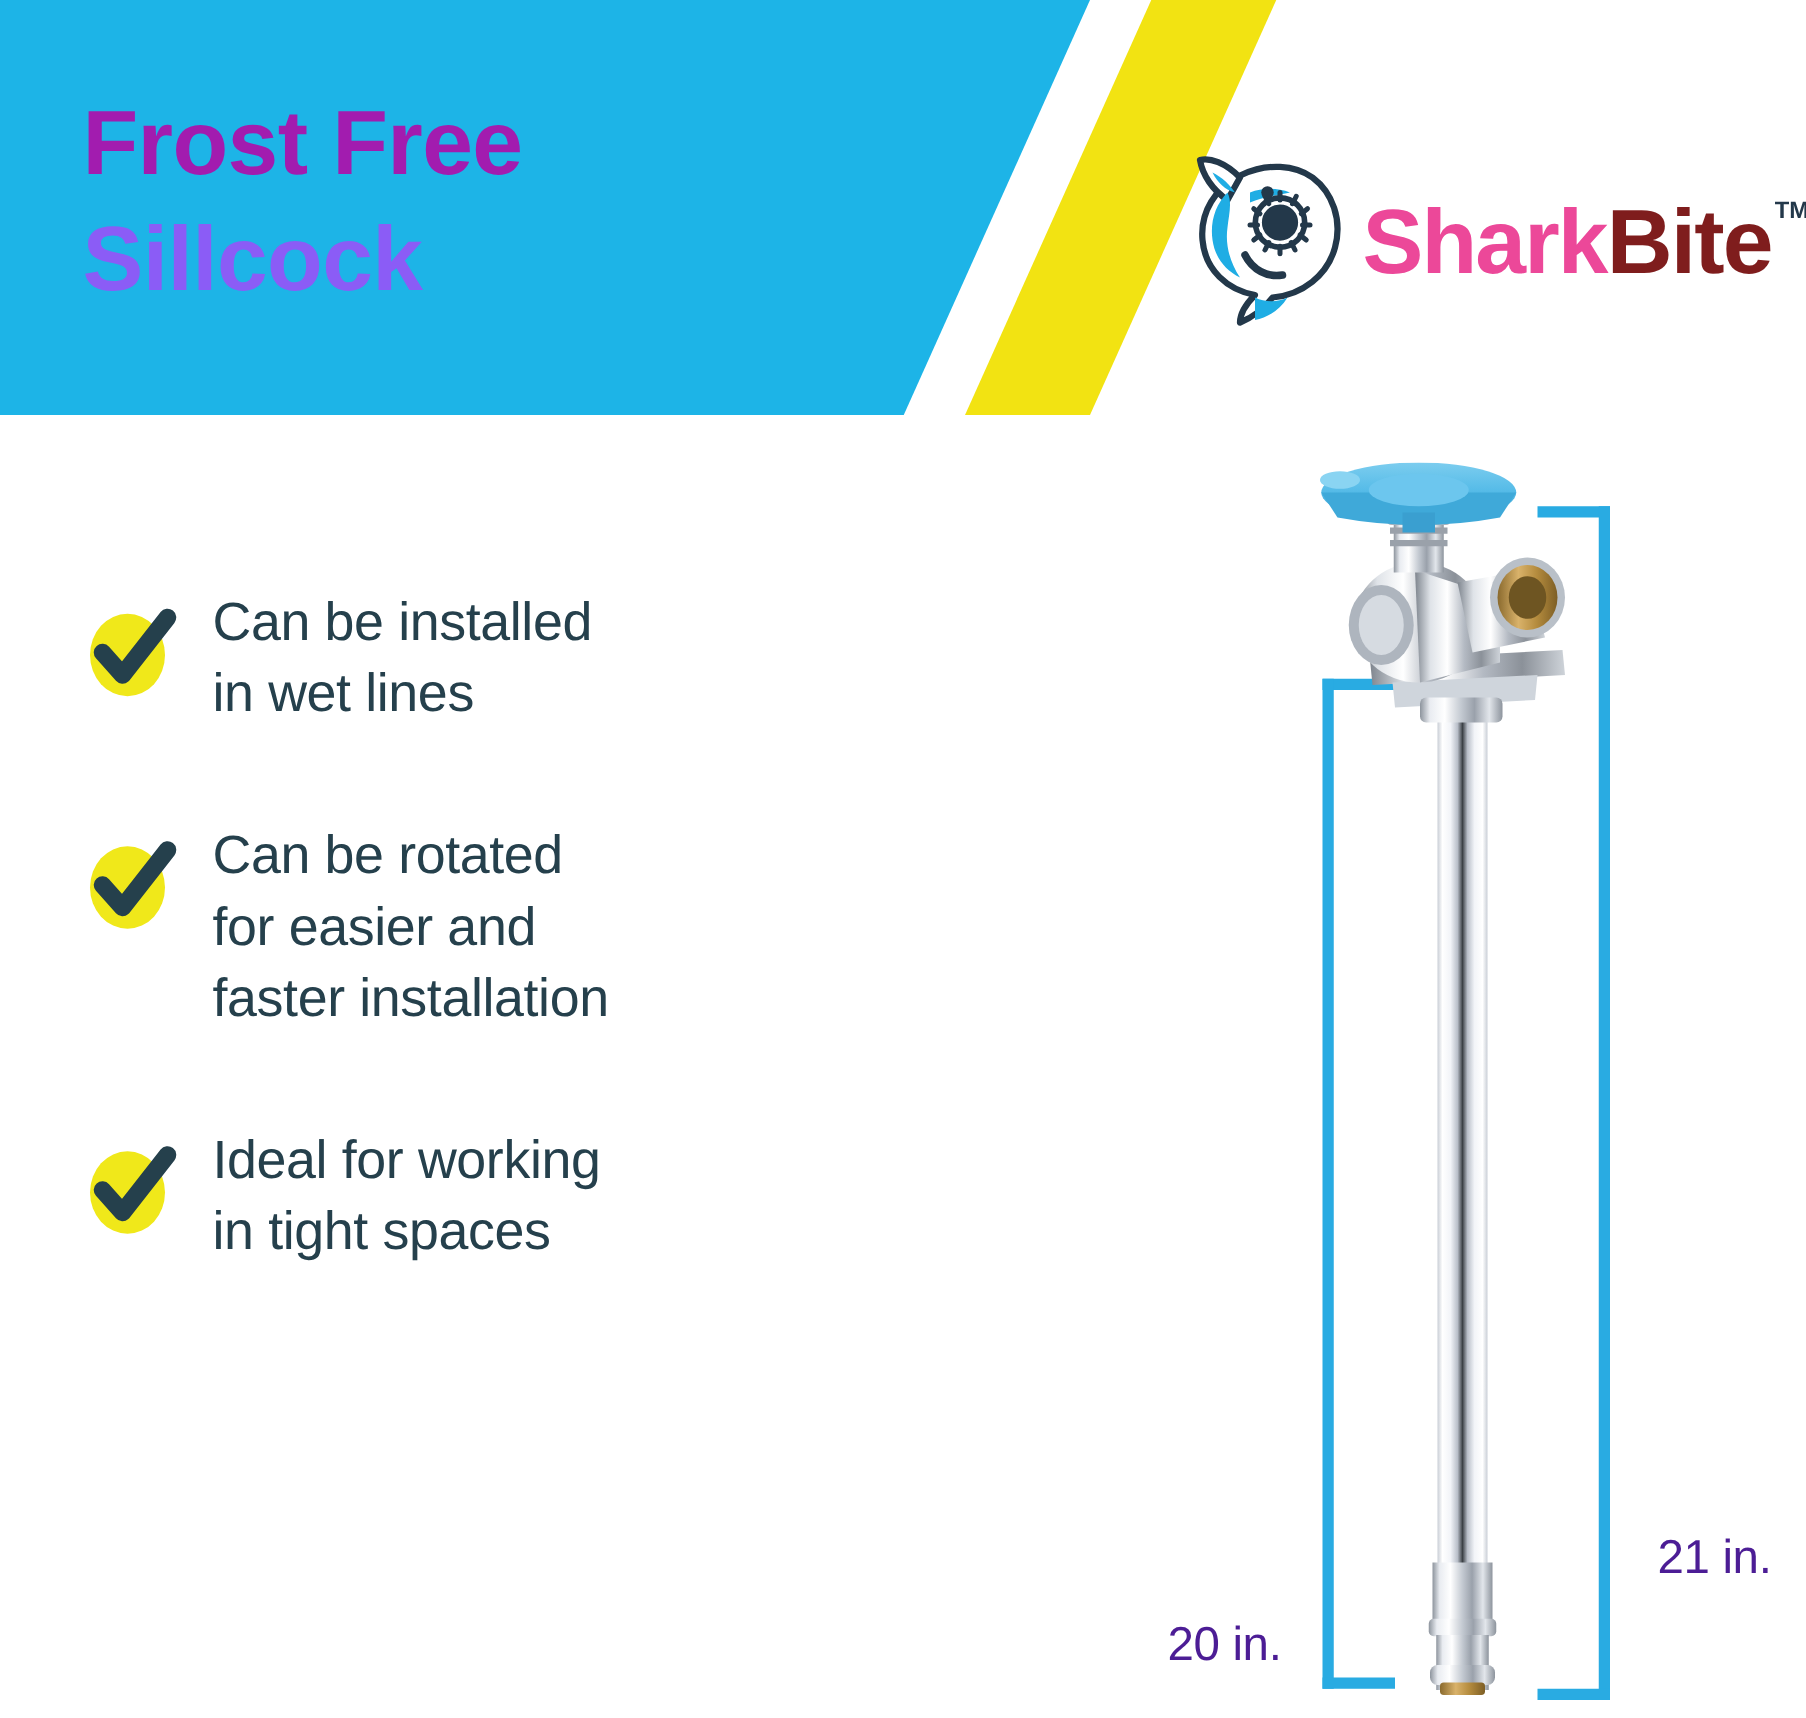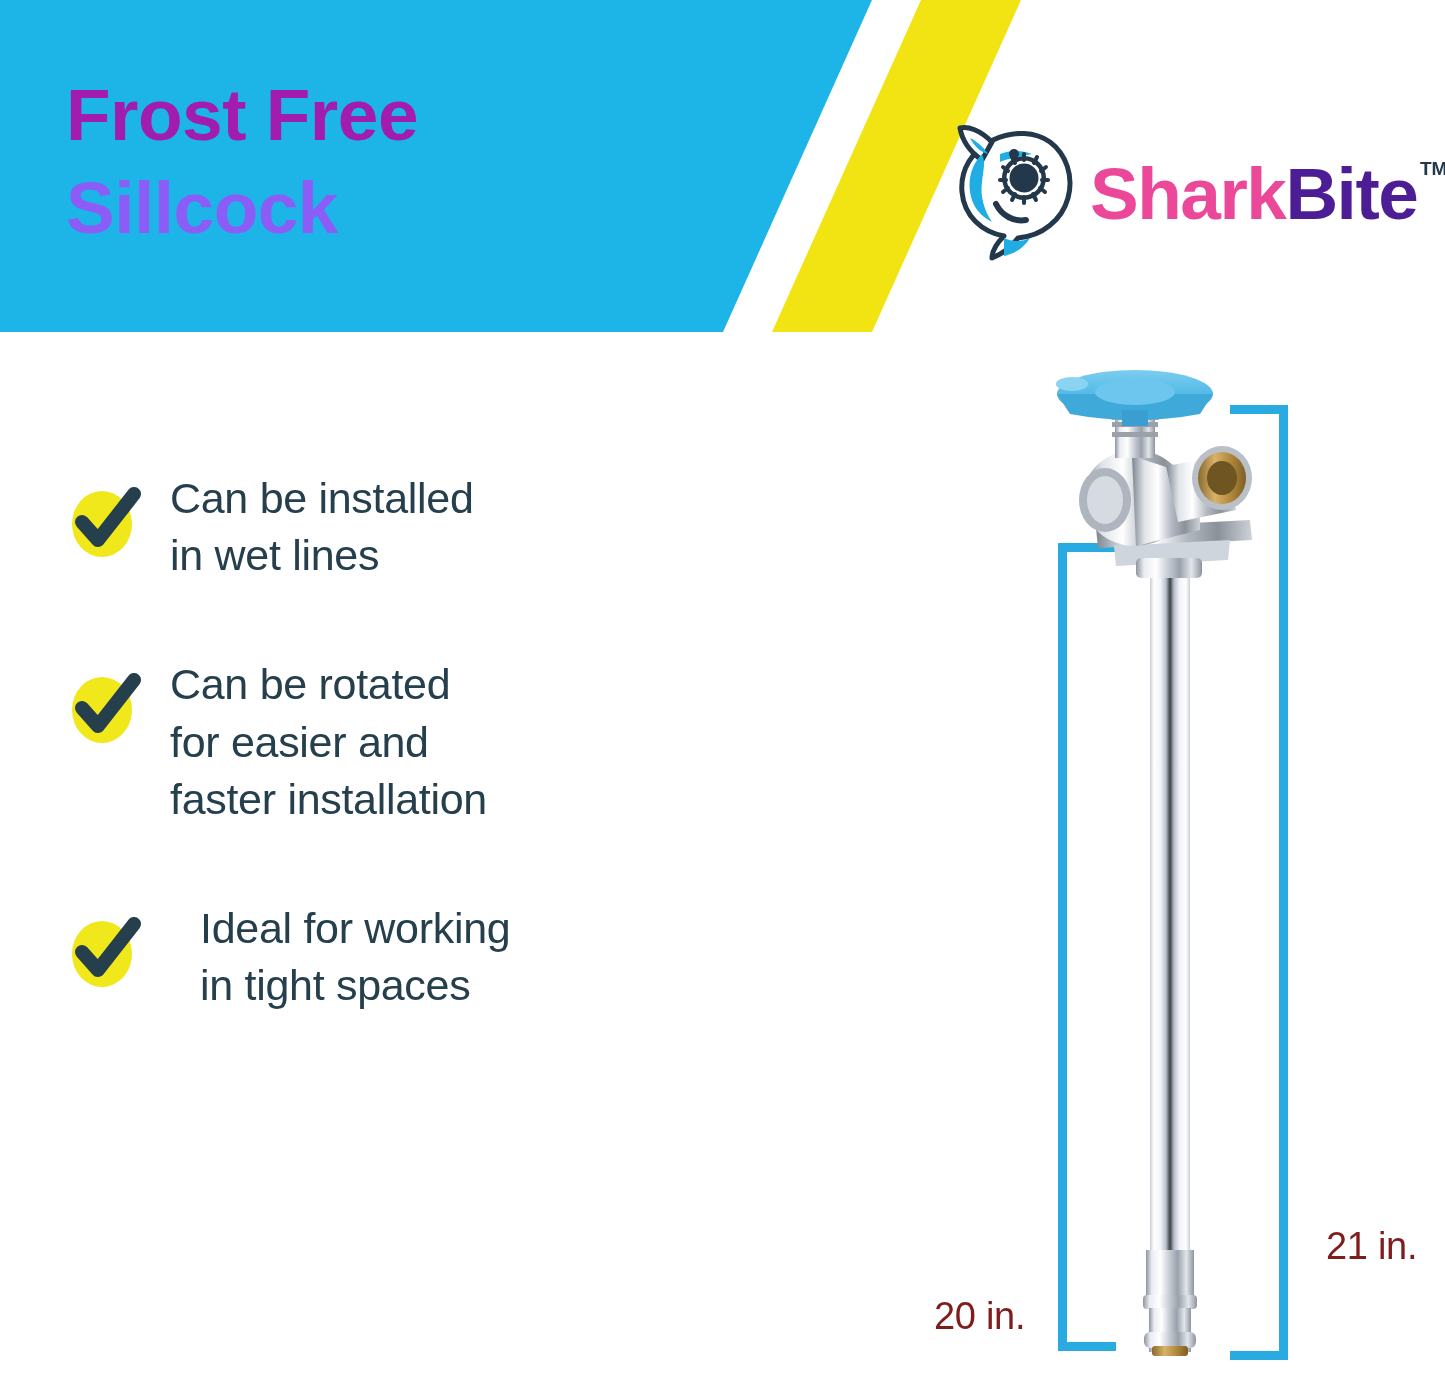--- a/index.html
+++ b/index.html
@@ -68,21 +68,21 @@
   .logo-wordmark {
     position: relative;
     margin-left: 6px;
     font-size: 73px;
     font-weight: bold;
     letter-spacing: -1.5px;
     line-height: 1;
     white-space: nowrap;
   }
   .word-shark { color: #ec4899; }
-  .word-bite  { color: #4c1d95; }
+  .word-bite  { color: #7f1d1d; }
   .logo-tm {
     position: absolute;
     top: 2px;
     right: -30px;
     font-size: 19px;
     font-weight: bold;
     color: #23384A;
     letter-spacing: 0;
   }
 
@@ -91,21 +91,21 @@
     position: absolute;
     left: 68px;
     top: 470px;
     width: 820px;
   }
   .feature {
     display: flex;
     align-items: flex-start;
     margin-bottom: 72px;
   }
-  .feature:last-child { margin-bottom: 12px; gap: 30px; }
+  .feature:last-child { margin-bottom: 12px; }
 
   .check-icon {
     flex: 0 0 auto;
     width: 74px;
     height: 76px;
     margin-top: 14px;
     margin-right: 28px;
   }
   .feature-text {
     font-size: 43px;
@@ -122,21 +122,21 @@
     left: 900px;
     top: 370px;
     width: 545px;
     height: 1004px;
   }
   .product-svg { display: block; }
 
   .dim-label {
     position: absolute;
     font-size: 38px;
-    color: #7f1d1d;
+    color: #4c1d95;
     font-weight: normal;
     letter-spacing: -0.3px;
     white-space: nowrap;
   }
   .dim-18 { left: 34px;  top: 925px; }
   .dim-21 { left: 426px; top: 855px; }
 </style>
 </head>
 <body>
 

